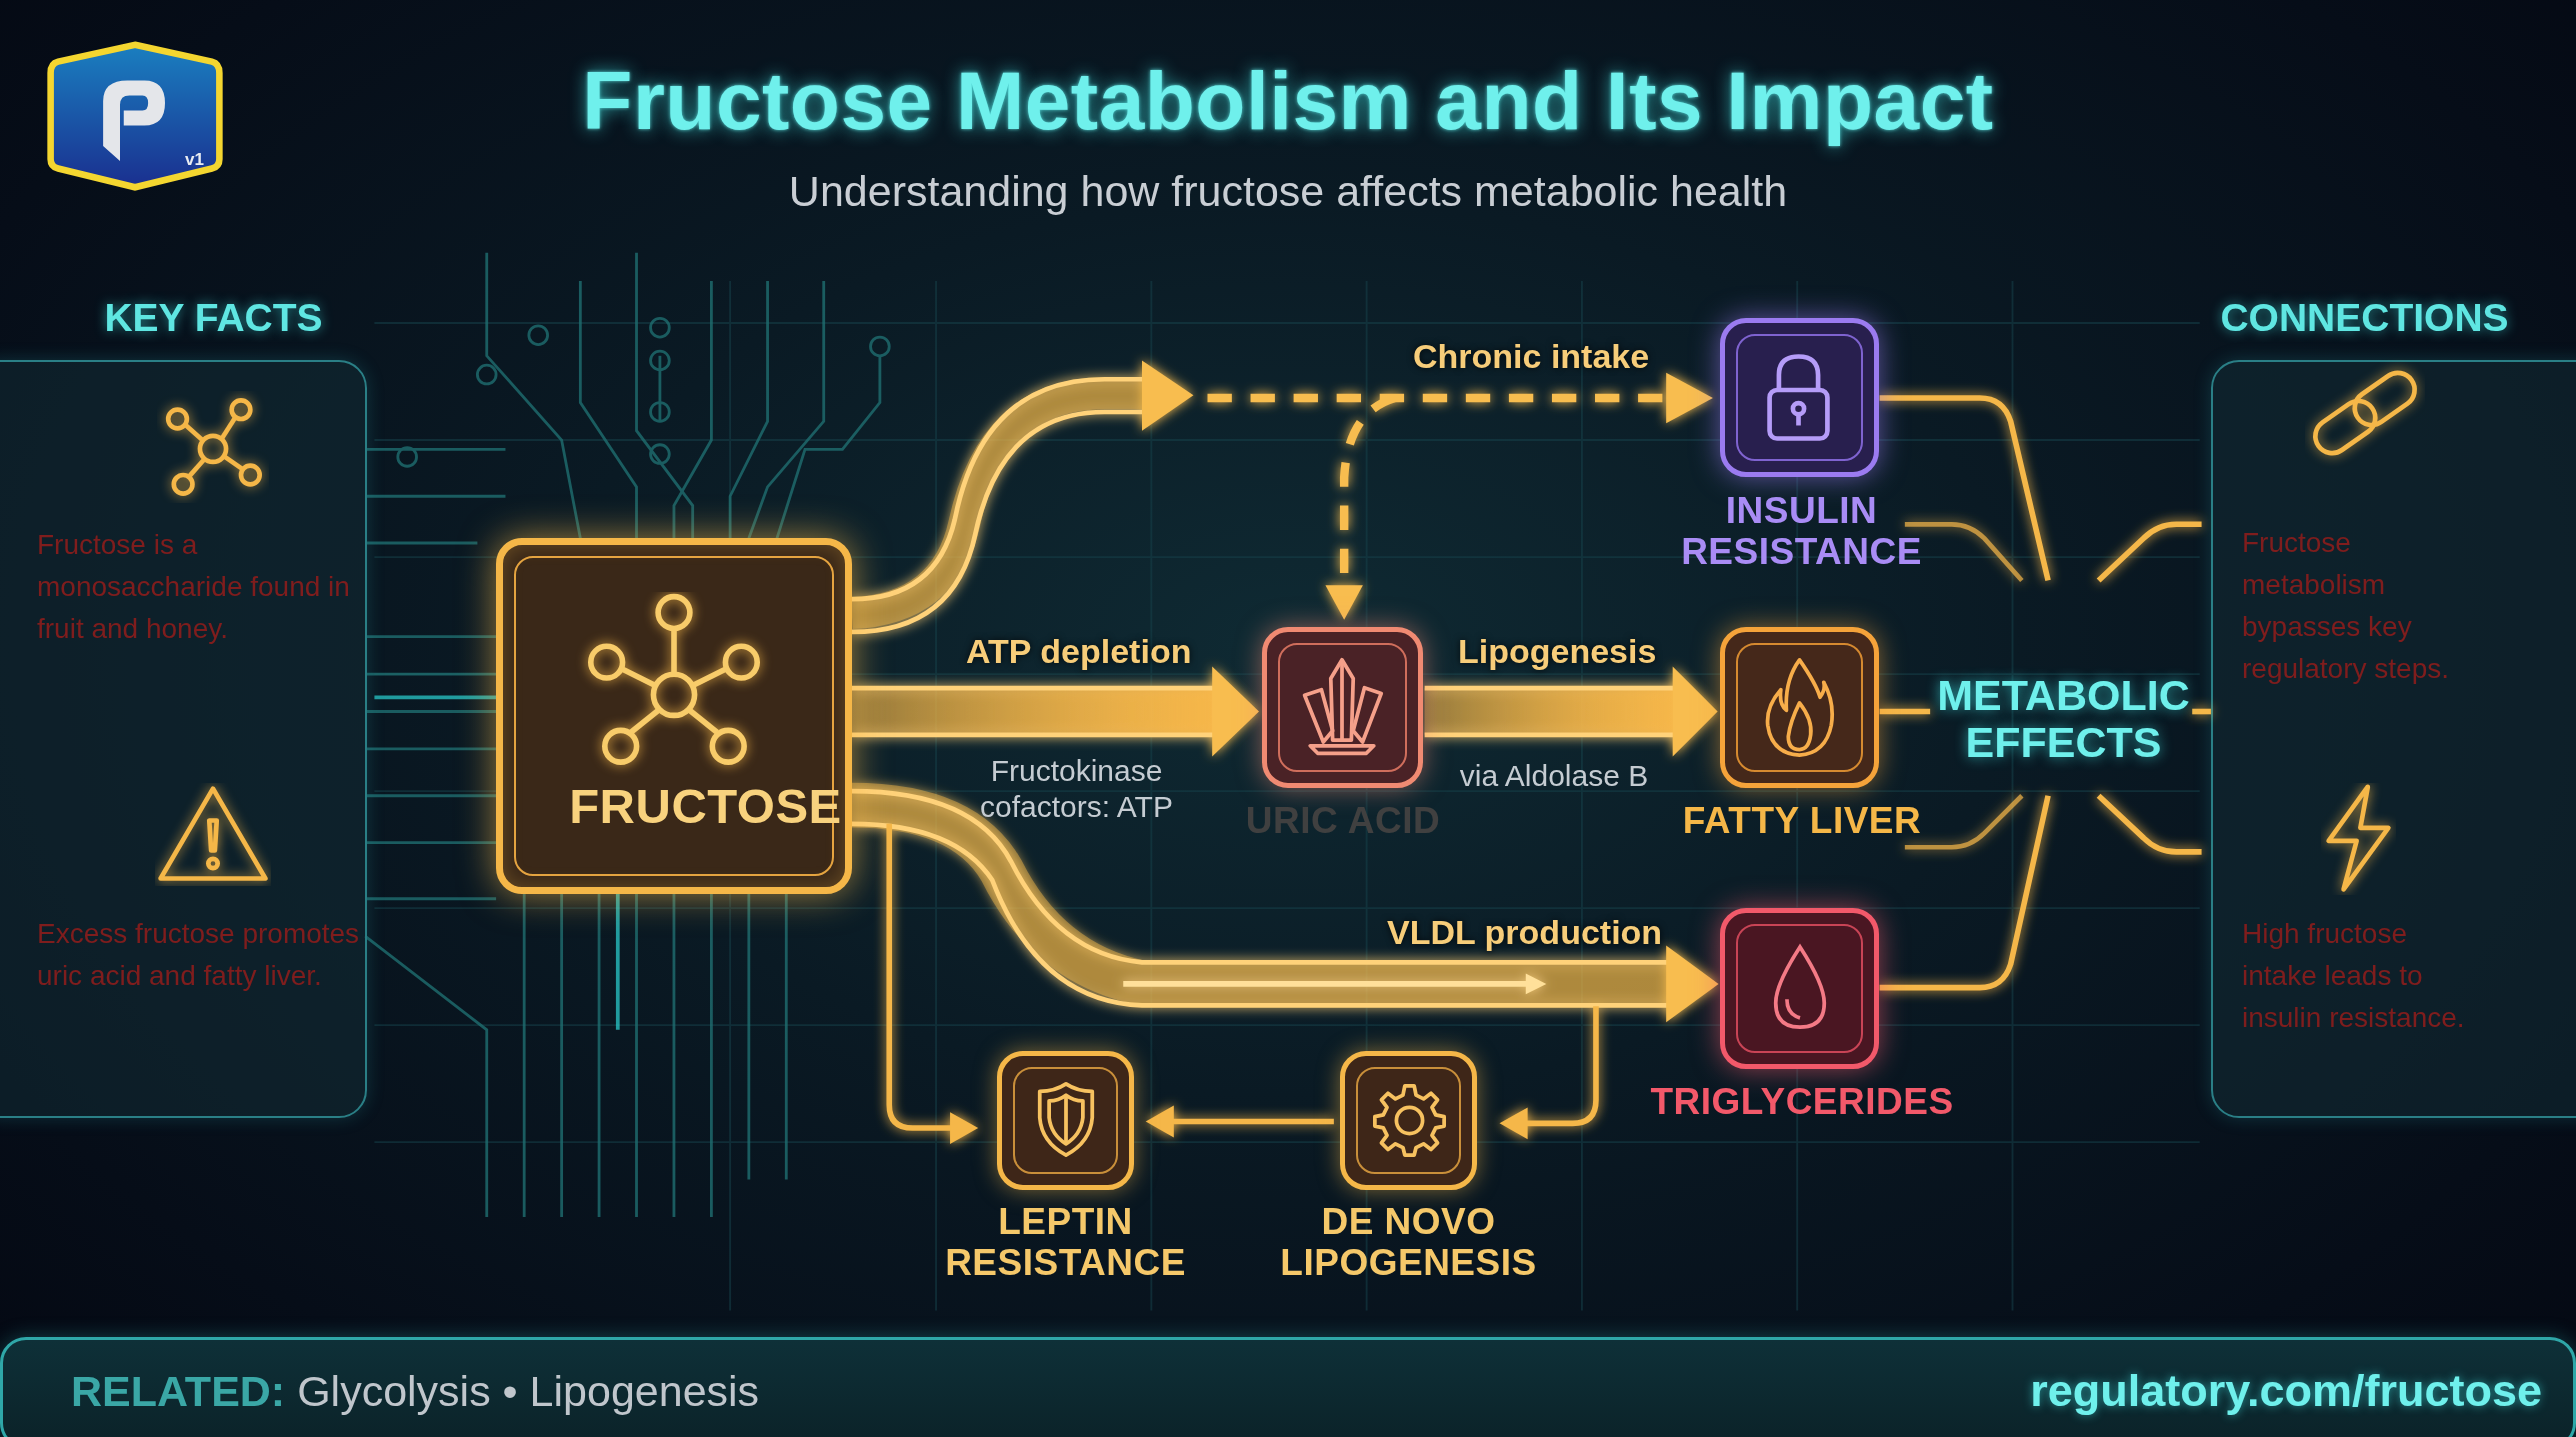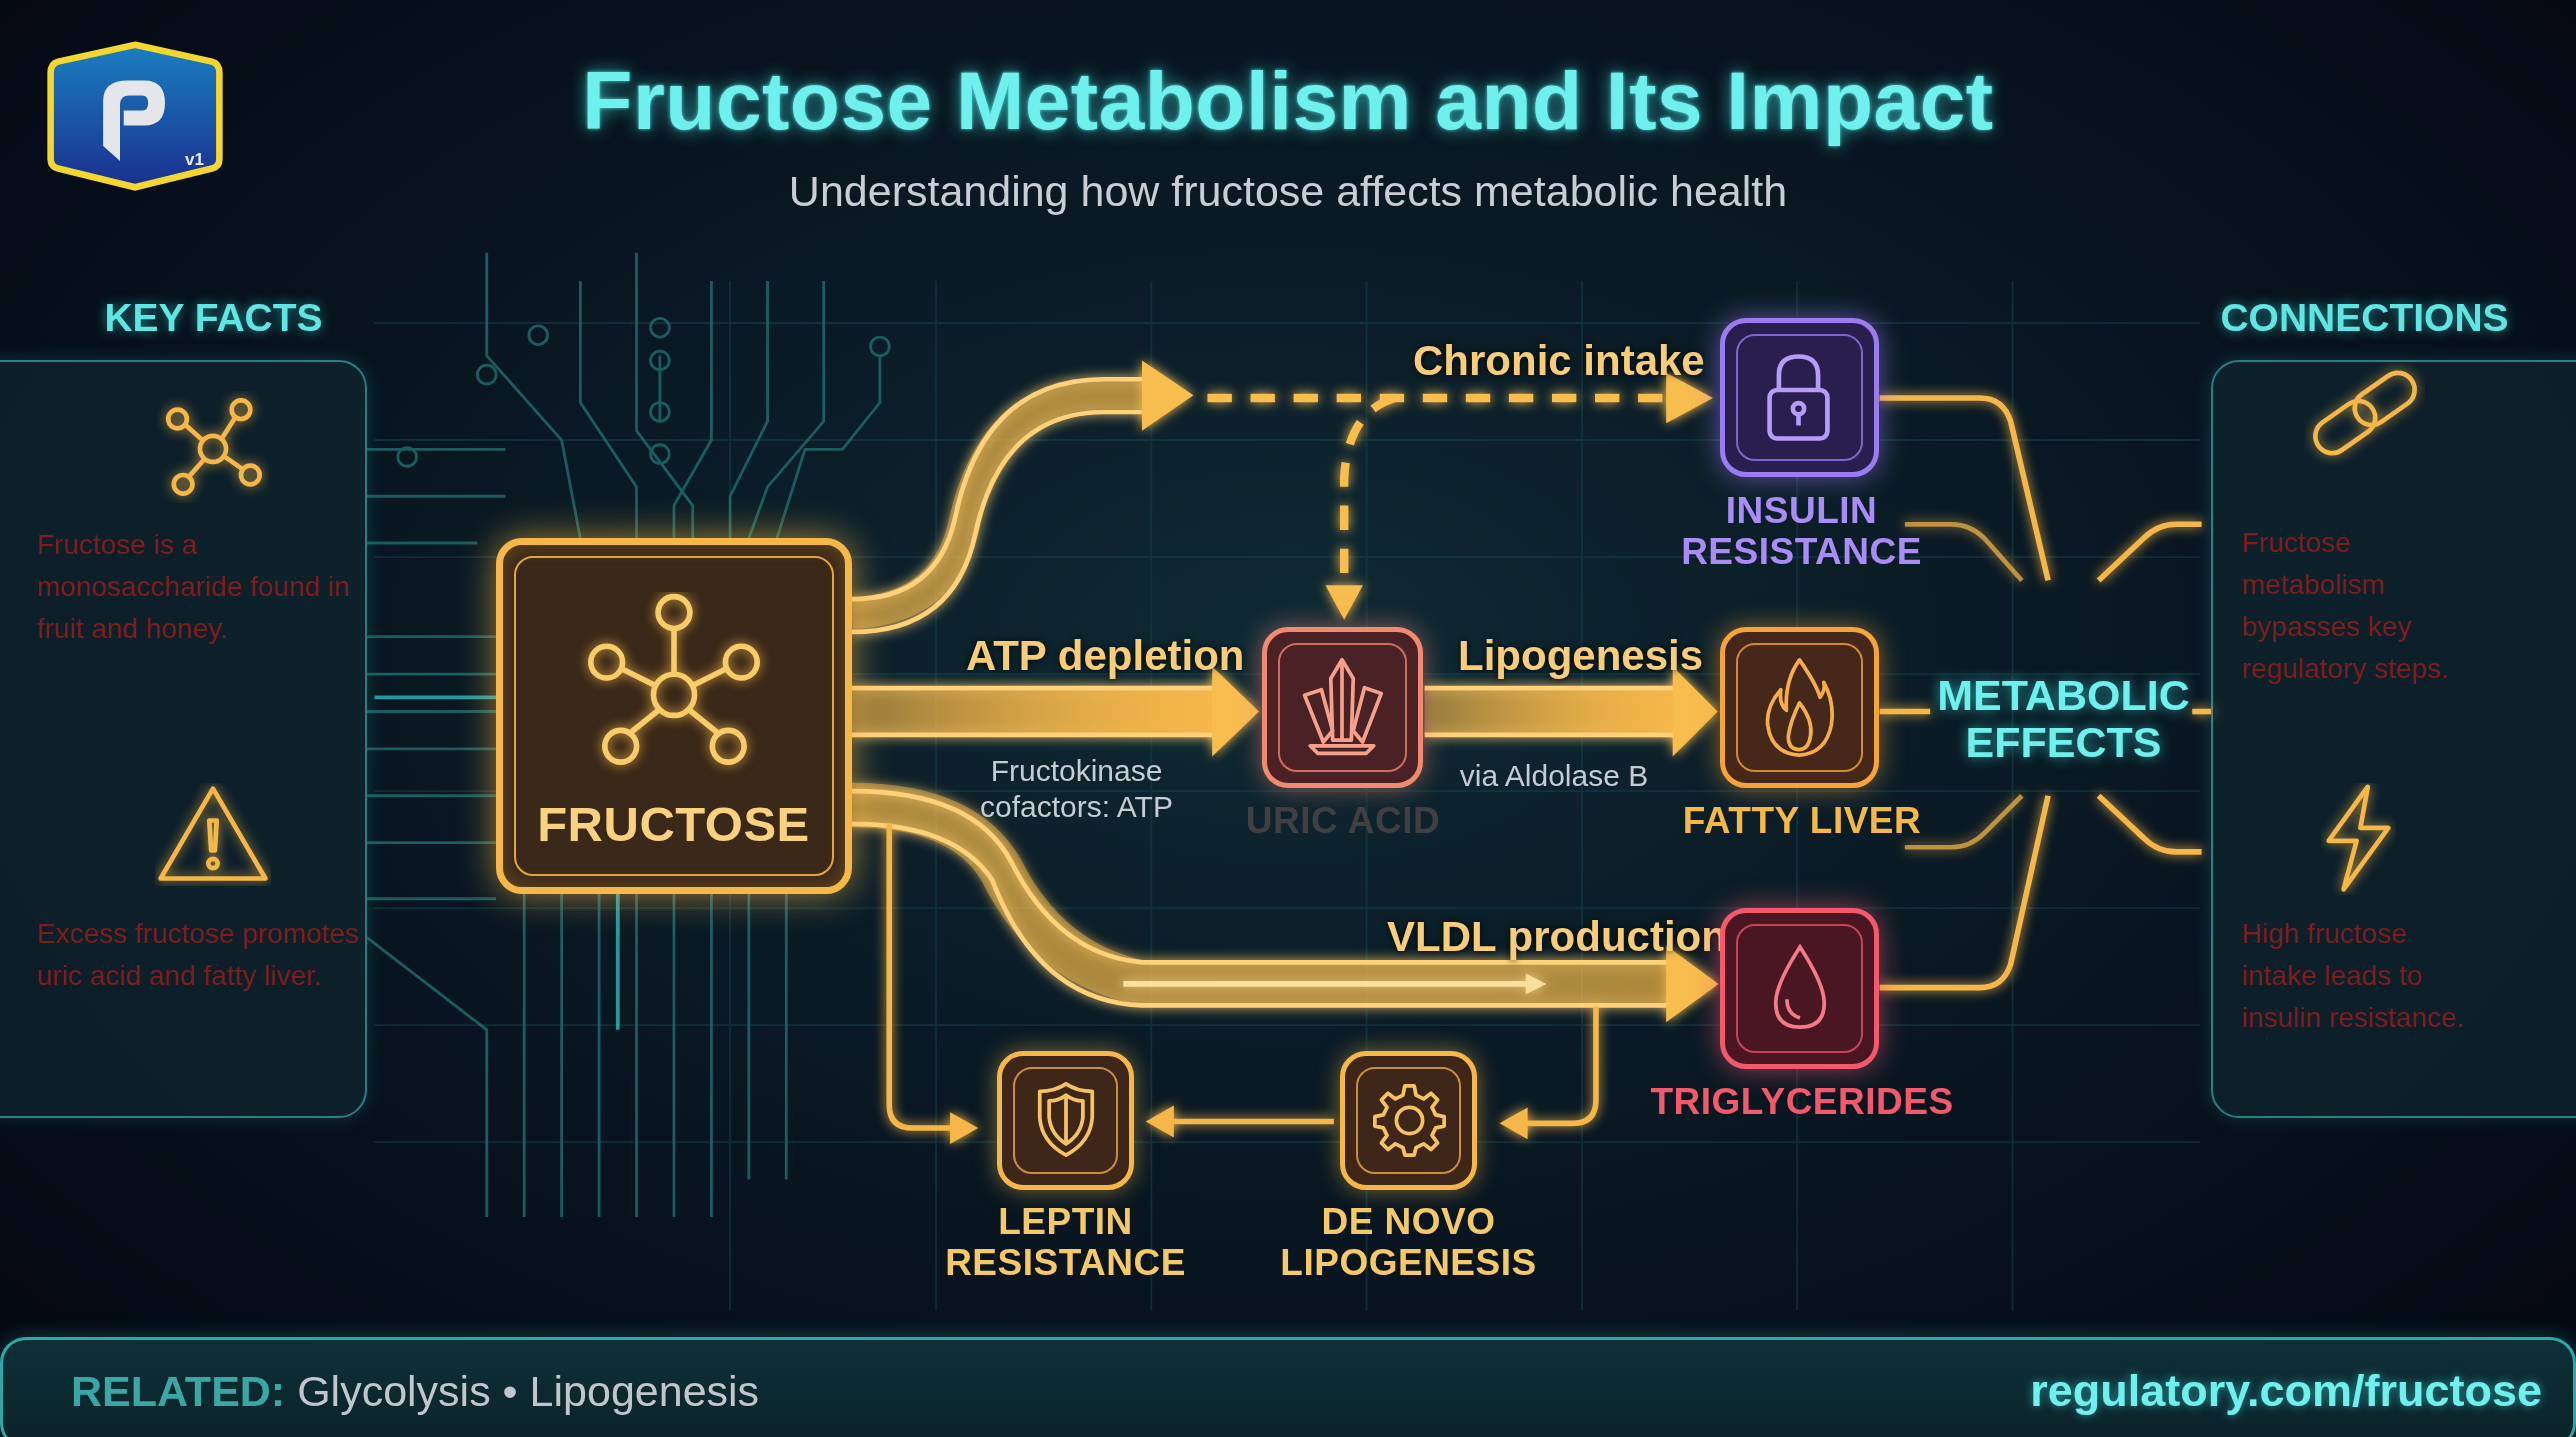--- a/index.html
+++ b/index.html
@@ -35,21 +35,21 @@
     border-radius:26px; box-sizing:border-box;
   }
   .node-inner {
     position:absolute; left:11.2px; top:11.2px; right:11.2px; bottom:11.2px;
     border-radius:19px; border:2.8px solid;
   }
   .node-label {
     font-size:37px; font-weight:bold; text-align:center; line-height:41px;
     letter-spacing:0.5px;
   }
-  .edge-label { font-size:42px; font-weight:bold; color:#f7cd7a; text-shadow:0 0 7.5px rgba(0,0,0,0.8); }
+  .edge-label { font-size:34px; font-weight:bold; color:#f7cd7a; text-shadow:0 0 7.5px rgba(0,0,0,0.8); }
   .edge-sub { font-size:30px; color:#c5ccd2; text-align:center; line-height:36px; }
   .center-label {
     font-size:43px; font-weight:bold; color:#6ff0ec; text-align:center; line-height:47px;
     text-shadow:0 0 13px rgba(60,220,220,0.7);
   }
   .footer {
     left:0; top:1337px; width:2576px; height:112px; box-sizing:border-box;
     border:3.7px solid #2fa7a8; border-radius:26px;
     background: linear-gradient(180deg, #0e3038 0%, #0b2228 100%);
     box-shadow: 0 0 19px rgba(47,167,168,0.35);
@@ -239,21 +239,21 @@
         <circle cx="184" cy="75" r="17"></circle>
       <circle cx="55" cy="165" r="17"></circle>
         <circle cx="170" cy="165" r="17"></circle>
       <line x1="112" y1="39" x2="112" y2="88"></line>
       <line x1="56" y1="82" x2="92" y2="100"></line>
         <line x1="168" y1="82" x2="132" y2="100"></line>
       <line x1="66" y1="150" x2="96" y2="126"></line>
         <line x1="158" y1="150" x2="128" y2="126"></line>
     </g>
   </svg>
-  <div class="abs node-label" style="left:0;width:341px;top:259px;font-size:49px;color:#f8d27e;">FRUCTOSE</div>
+  <div class="abs node-label" style="left:0;width:341px;top:241px;font-size:49px;color:#f8d27e;padding-left:32px;">FRUCTOSE</div>
 </div>
 
 <div class="abs edge-label" style="left:1413px;top:337px;">Chronic intake</div>
 <div class="abs edge-label" style="left:966px;top:632px;">ATP depletion</div>
 <div class="abs edge-sub" style="left:964px;width:225px;top:753px;">
   <div>Fructokinase</div>
   <div>cofactors: ATP</div>
 </div>
 <div class="abs edge-label" style="left:1458px;top:632px;">Lipogenesis</div>
 <div class="abs edge-sub" style="left:1451px;width:206px;top:758px;">via Aldolase B</div>

